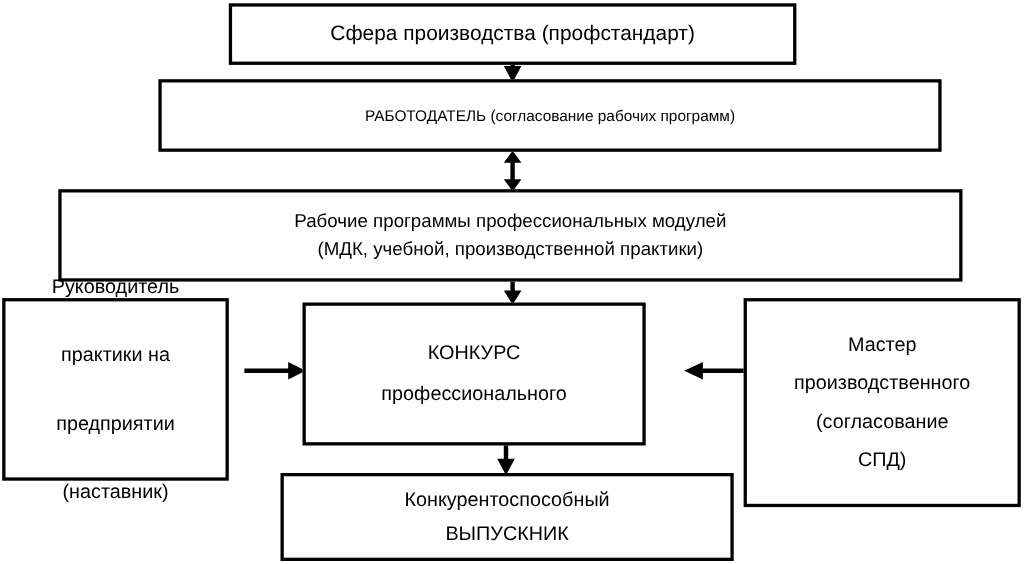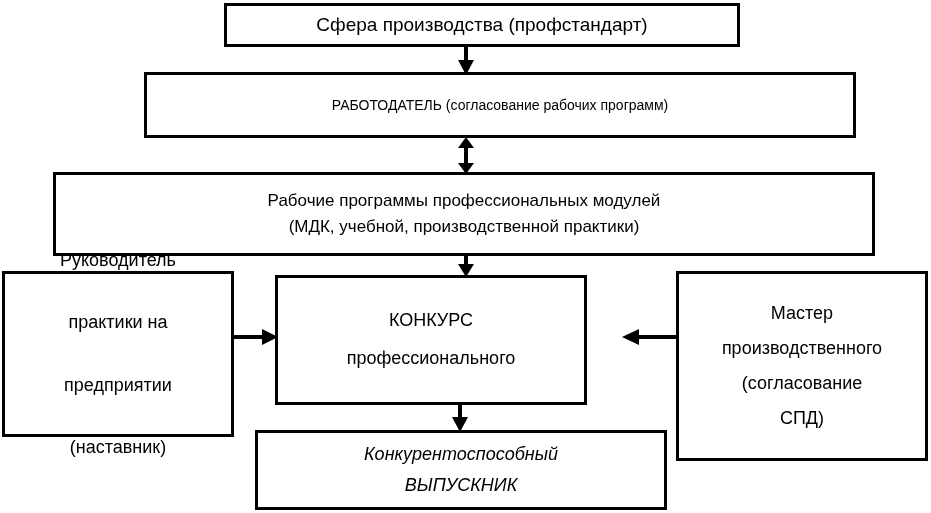--- a/index.html
+++ b/index.html
@@ -29,35 +29,35 @@
     justify-content: center;
     text-align: center;
     z-index: 2;
   }
   .node .line {
     display: block;
     white-space: nowrap;
   }
 
   
-  #node-sphere        { left: 224px; top: 3px;   width: 516px; height: 44px; text-align: center;  }
+  #node-sphere        { left: 208px; top: 3px;   width: 516px; height: 56px; text-align: center;  }
   #node-employer      { left: 144px; top: 72px;  width: 712px; height: 66px;  }
   #node-programs      { left: 53px;  top: 172px; width: 822px; height: 84px;  }
-  #node-supervisor    { left: 2px;   top: 271px; width: 232px; height: 166px; gap: 27px; }
+  #node-supervisor    { left: 2px;   top: 271px; width: 206px; height: 166px; gap: 27px; }
   #node-contest       { left: 275px; top: 275px; width: 312px; height: 130px; }
   #node-master        { left: 676px; top: 271px; width: 252px; height: 190px; }
   #node-graduate      { left: 255px; top: 430px; width: 412px; height: 80px;  }
 
   #node-sphere   { font-size: 19px; }
   #node-employer { font-size: 14px; }
   #node-programs { font-size: 17px; line-height: 1.55; }
   #node-supervisor { font-size: 18px; line-height: 1.95; }
   #node-contest  { font-size: 18px; line-height: 2.1; }
   #node-master   { font-size: 18px; line-height: 1.95; }
-  #node-graduate { font-size: 18px; line-height: 1.75; font-style: italic; }
+  #node-graduate { font-size: 18px; line-height: 1.75; }
 
   
   .conn {
     position: absolute;
     z-index: 1;
   }
   .conn svg { display: block; }
 </style>
 </head>
 <body>

